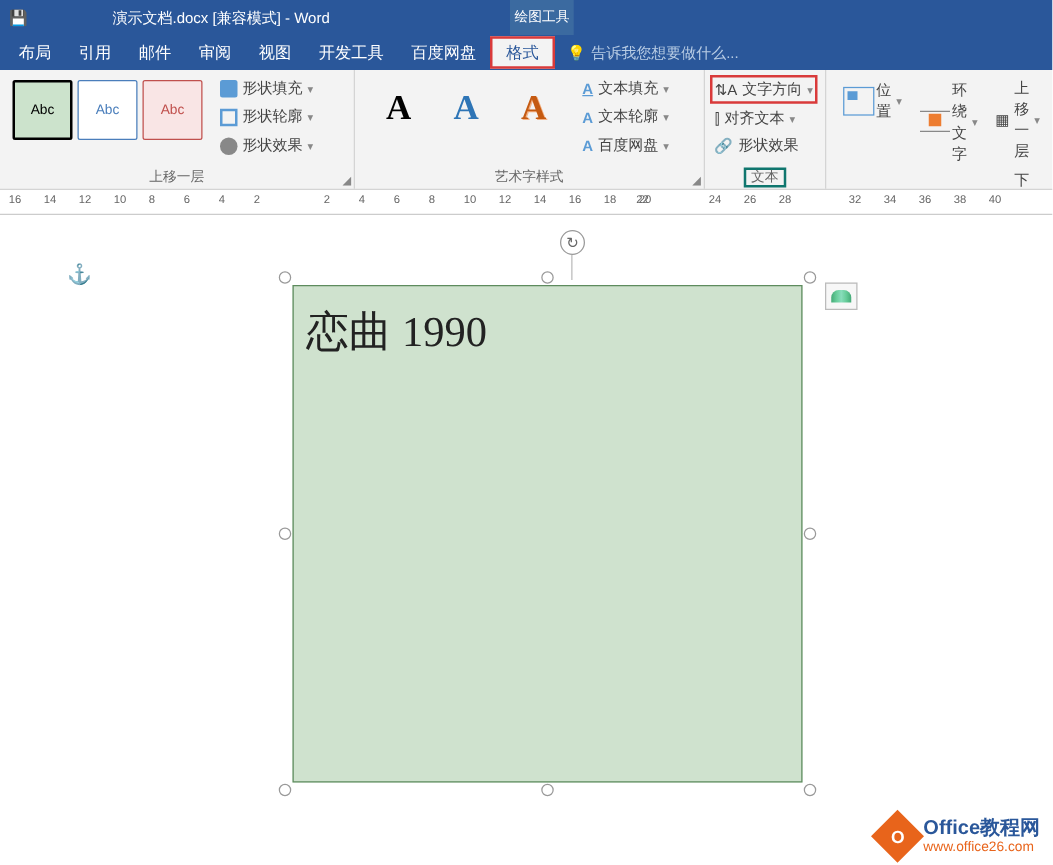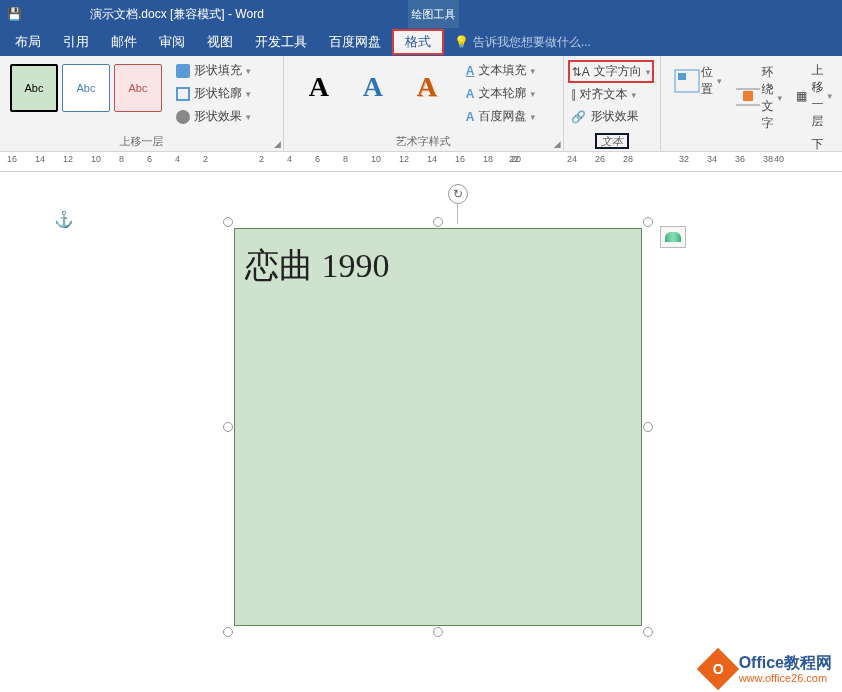--- a/index.html
+++ b/index.html
@@ -87,24 +87,23 @@
     }
     .group-content { flex: 1; display: flex; align-items: flex-start; }
     .group-label {
       text-align: center;
       font-size: 11px;
       color: #666;
       padding-top: 2px;
       position: relative;
     }
     .group-label.highlighted {
-      border: 2px solid #0f172a;
+      border: 2px solid #0f766e;
       margin: 0 auto;
       padding: 0 4px;
-      font-style: italic;
     }
     .shape-gallery {
       display: flex;
       gap: 4px;
       padding: 4px;
     }
     .shape-item {
       width: 48px; height: 48px;
       border: 1px solid #aaa;
       border-radius: 2px;
@@ -426,21 +425,21 @@
   <span class="ruler-num" style="left:483px">18</span>
   <span class="ruler-num" style="left:511px">20</span>
   <span class="ruler-num" style="left:509px">22</span>
   <span class="ruler-num" style="left:567px">24</span>
   <span class="ruler-num" style="left:595px">26</span>
   <span class="ruler-num" style="left:623px">28</span>
   <span class="ruler-num" style="left:679px">32</span>
   <span class="ruler-num" style="left:707px">34</span>
   <span class="ruler-num" style="left:735px">36</span>
   <span class="ruler-num" style="left:763px">38</span>
-  <span class="ruler-num" style="left:774px">40</span>
+  <span class="ruler-num" style="left:791px">40</span>
 </div>
 
 <div class="doc-area">
   <div class="anchor">⚓</div>
   <div class="rotate-handle">↻</div>
   <div class="rotate-line"></div>
 
   <div class="selection-box">
     <div class="shape-rect">
       <div class="shape-text">恋曲 1990</div>

